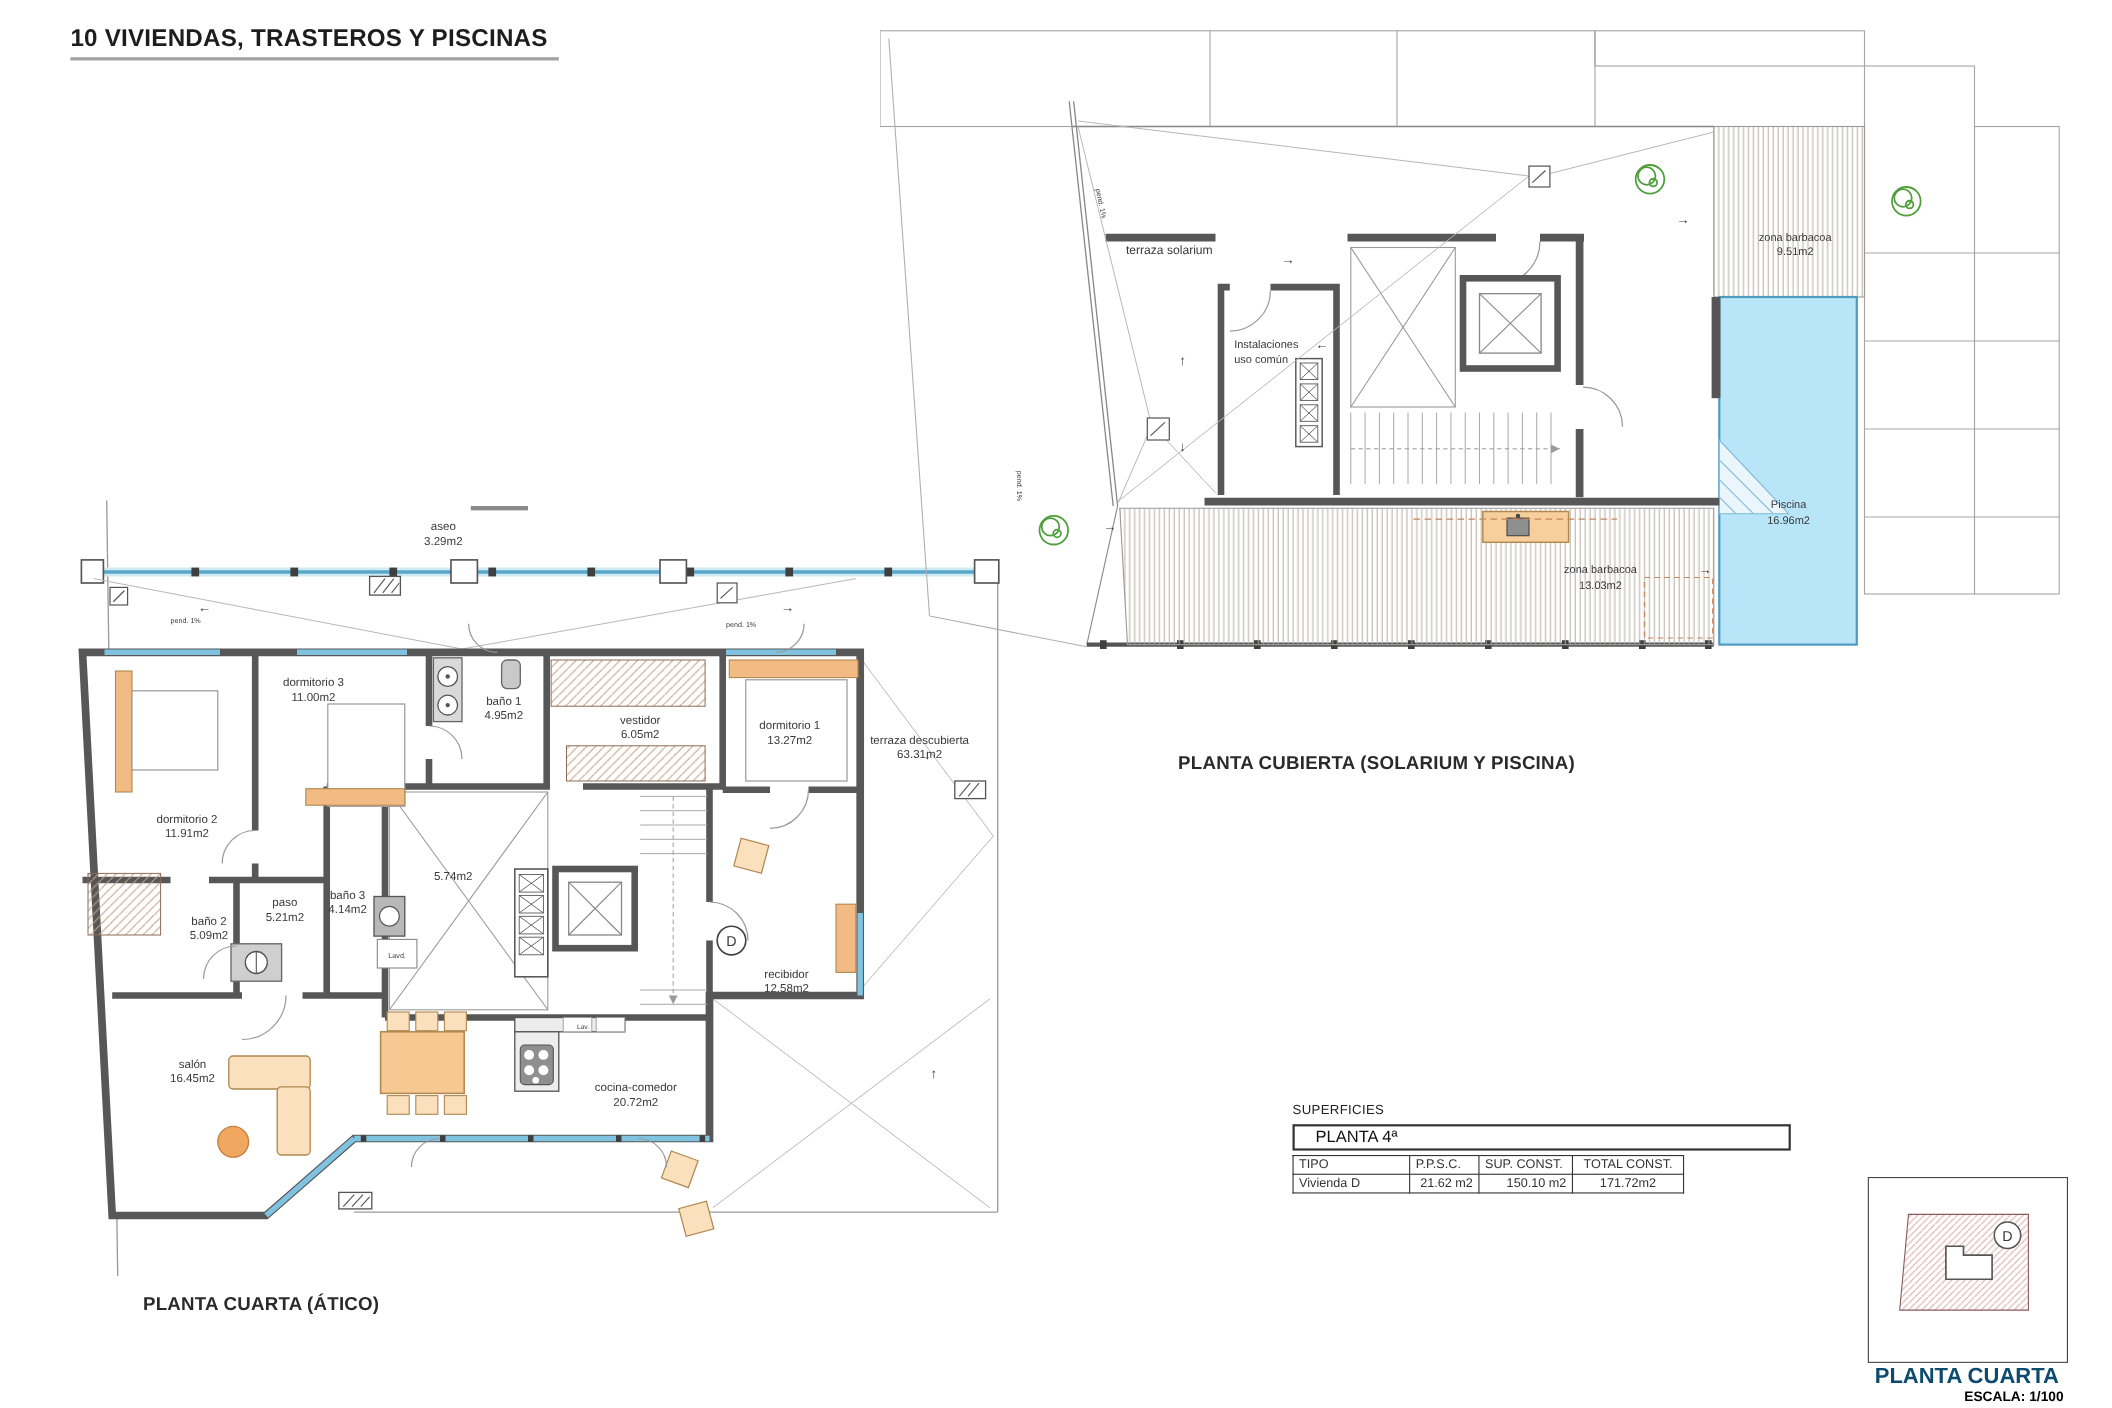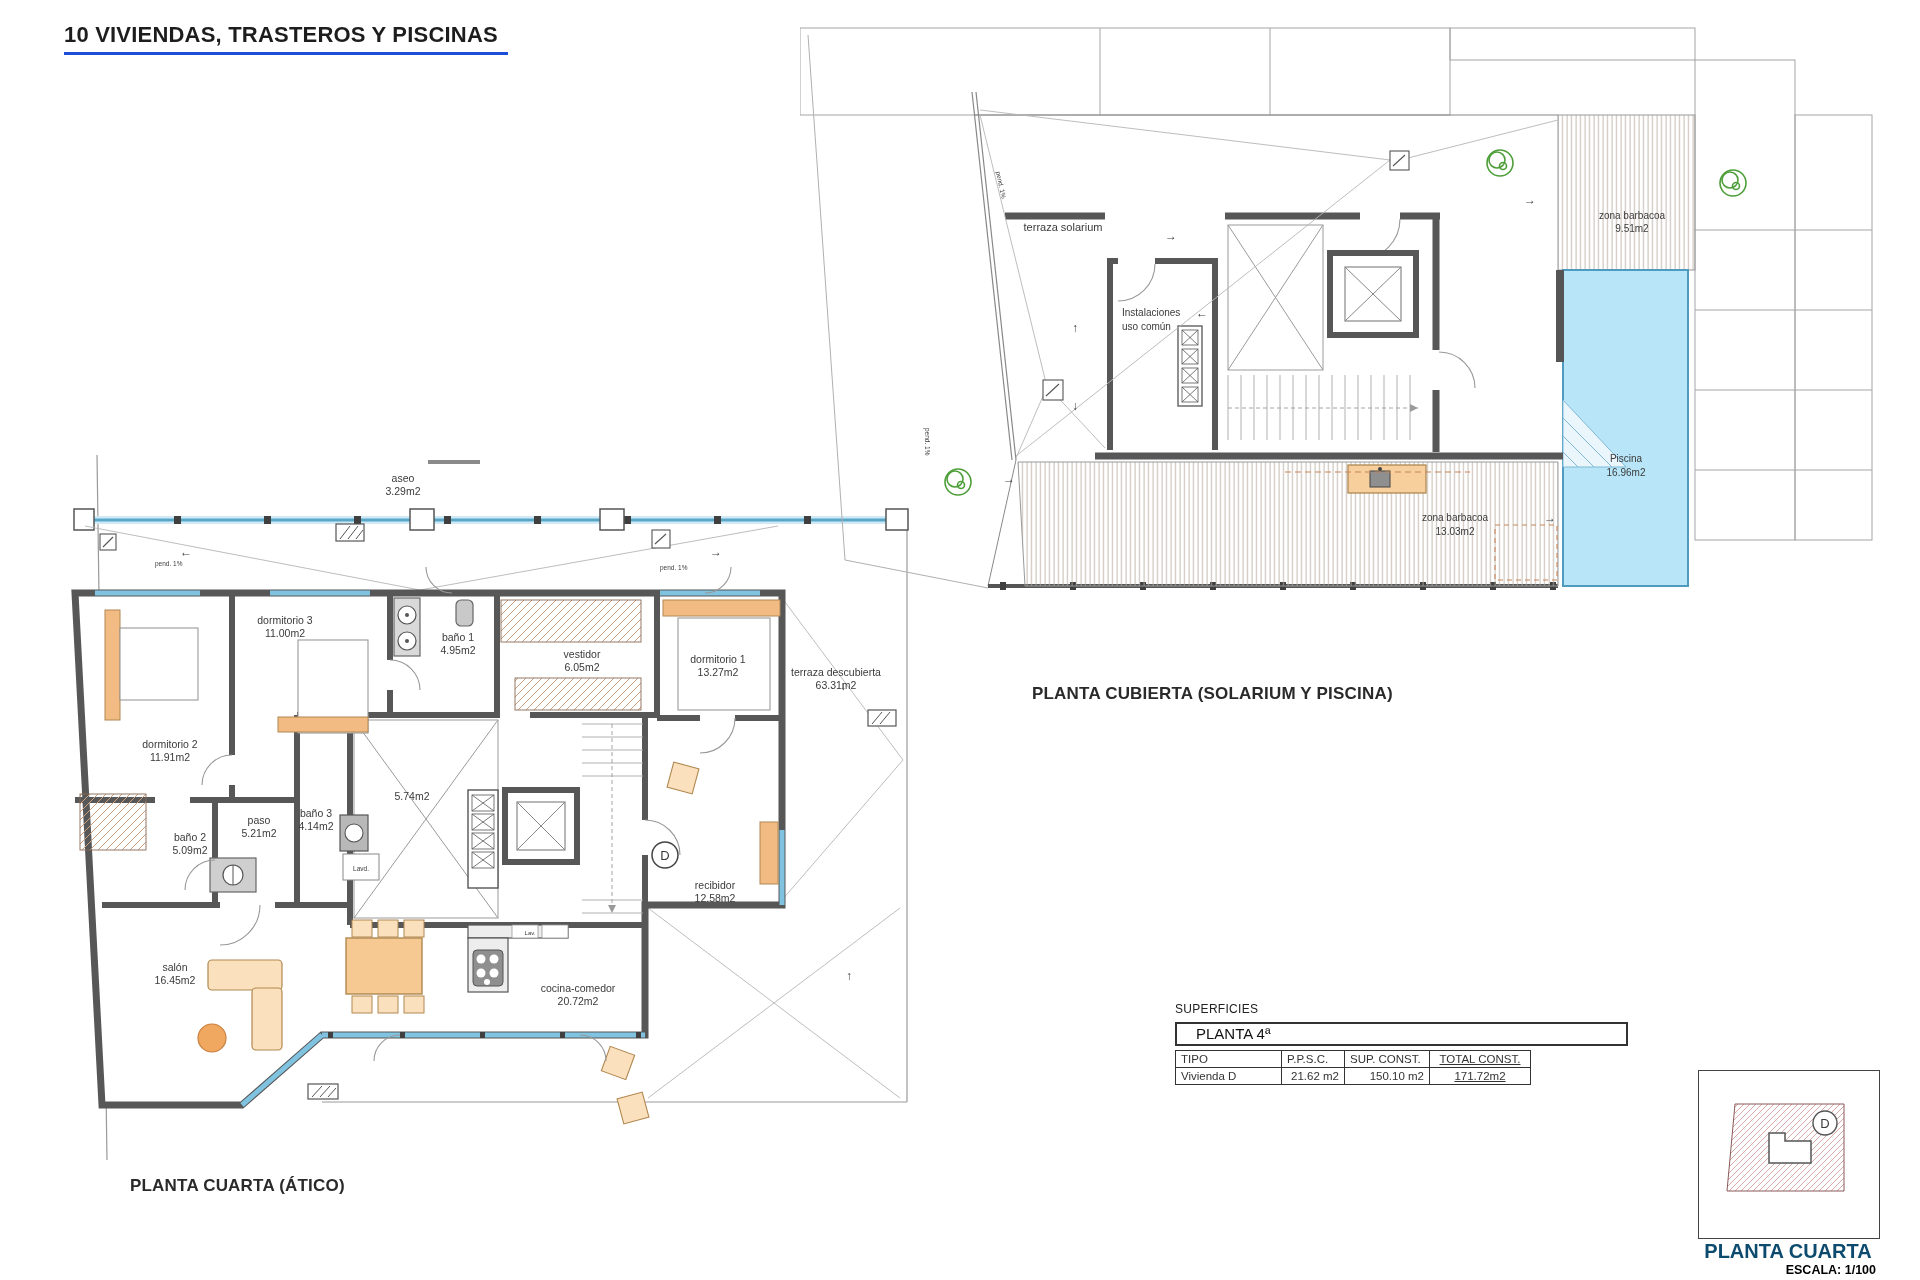--- a/index.html
+++ b/index.html
@@ -1,29 +1,29 @@
 <!DOCTYPE html>
 <html><head>
 <meta charset="utf-8">
 <style>
   html,body{margin:0;padding:0;background:#e8e8e8;}
   .sheet{position:relative;width:1920px;height:1280px;background:#ffffff;overflow:hidden;
          font-family:"Liberation Sans", sans-serif;color:#333;}
   .sheet-title{position:absolute;left:64px;top:22px;font-size:22px;font-weight:bold;color:#1d1d1d;
-         border-bottom:3px solid #1d4ed8;padding:0 10px 4px 0;letter-spacing:.2px;}
+         border-bottom:3px solid #a3a3a3;padding:0 10px 4px 0;letter-spacing:.2px;}
   .plan-caption{position:absolute;font-weight:bold;font-size:17px;color:#2a2a2a;letter-spacing:.2px;}
   svg text{font-family:"Liberation Sans", sans-serif;fill:#3a3a3a;}
   .surfaces{position:absolute;left:1175px;top:1002px;}
   .surf-label{font-size:12px;color:#222;margin-bottom:6px;letter-spacing:.3px;}
   .surf-floorbox{width:430px;border:2px solid #333;font-size:15px;padding:1px 0 2px 19px;margin-bottom:4px;color:#111;}
   table.surf{border-collapse:collapse;}
   table.surf th,table.surf td{border:1.6px solid #333;font-size:11.5px;font-weight:normal;
          padding:1px 5px;height:14px;white-space:nowrap;}
   table.surf th{text-align:left;}
-  .c1{width:95px;} .c2{width:52px;text-align:right;} .c3{width:74px;text-align:right;} .c4{width:90px;text-align:center;text-decoration:underline;}
+  .c1{width:95px;} .c2{width:52px;text-align:right;} .c3{width:74px;text-align:right;} .c4{width:90px;text-align:center;}
   td.total{font-weight:bold;}
   .keyplan-box{position:absolute;left:1698px;top:1070px;width:180px;height:167px;border:1.6px solid #444;background:#fff;}
   .keyplan-caption{position:absolute;left:1698px;top:1240px;width:180px;text-align:center;
          font-size:20px;font-weight:bold;color:#0c4a6e;}
   .keyplan-scale{position:absolute;left:1698px;top:1263px;width:178px;text-align:right;
          font-size:12.5px;font-weight:bold;color:#000000;}
 </style>
 </head>
 <body>
 
@@ -465,21 +465,21 @@
       <text x="832" y="212" font-size="10" text-anchor="middle">9.51m2</text>
       <text x="826" y="442" font-size="10" text-anchor="middle">Piscina</text>
       <text x="826" y="456" font-size="10" text-anchor="middle">16.96m2</text>
       <text x="655" y="501" font-size="10" text-anchor="middle">zona barbacoa</text>
       <text x="655" y="515" font-size="10" text-anchor="middle">13.03m2</text>
       <text x="196" y="152" font-size="6.5" fill="#8a8a8a" transform="rotate(78 196 152)">pend. 1%</text>
       <text x="125" y="408" font-size="6.5" fill="#8a8a8a" transform="rotate(90 125 408)">pend. 1%</text>
     </g>
   </svg>
 
-  <div class="plan-caption" style="left:1032px;top:684px;">PLANTA CUBIERTA (SOLARIUM Y PISCINA)</div>
+  <div class="plan-caption" style="left:1071px;top:684px;">PLANTA CUBIERTA (SOLARIUM Y PISCINA)</div>
 
   <div class="surfaces">
     <div class="surf-label">SUPERFICIES</div>
     <div class="surf-floorbox">PLANTA 4ª</div>
     <table class="surf">
       <tbody>
           <tr>
         <th class="c1">TIPO</th>
         <th class="c2">P.P.S.C.</th>
         <th class="c3">SUP. CONST.</th>

